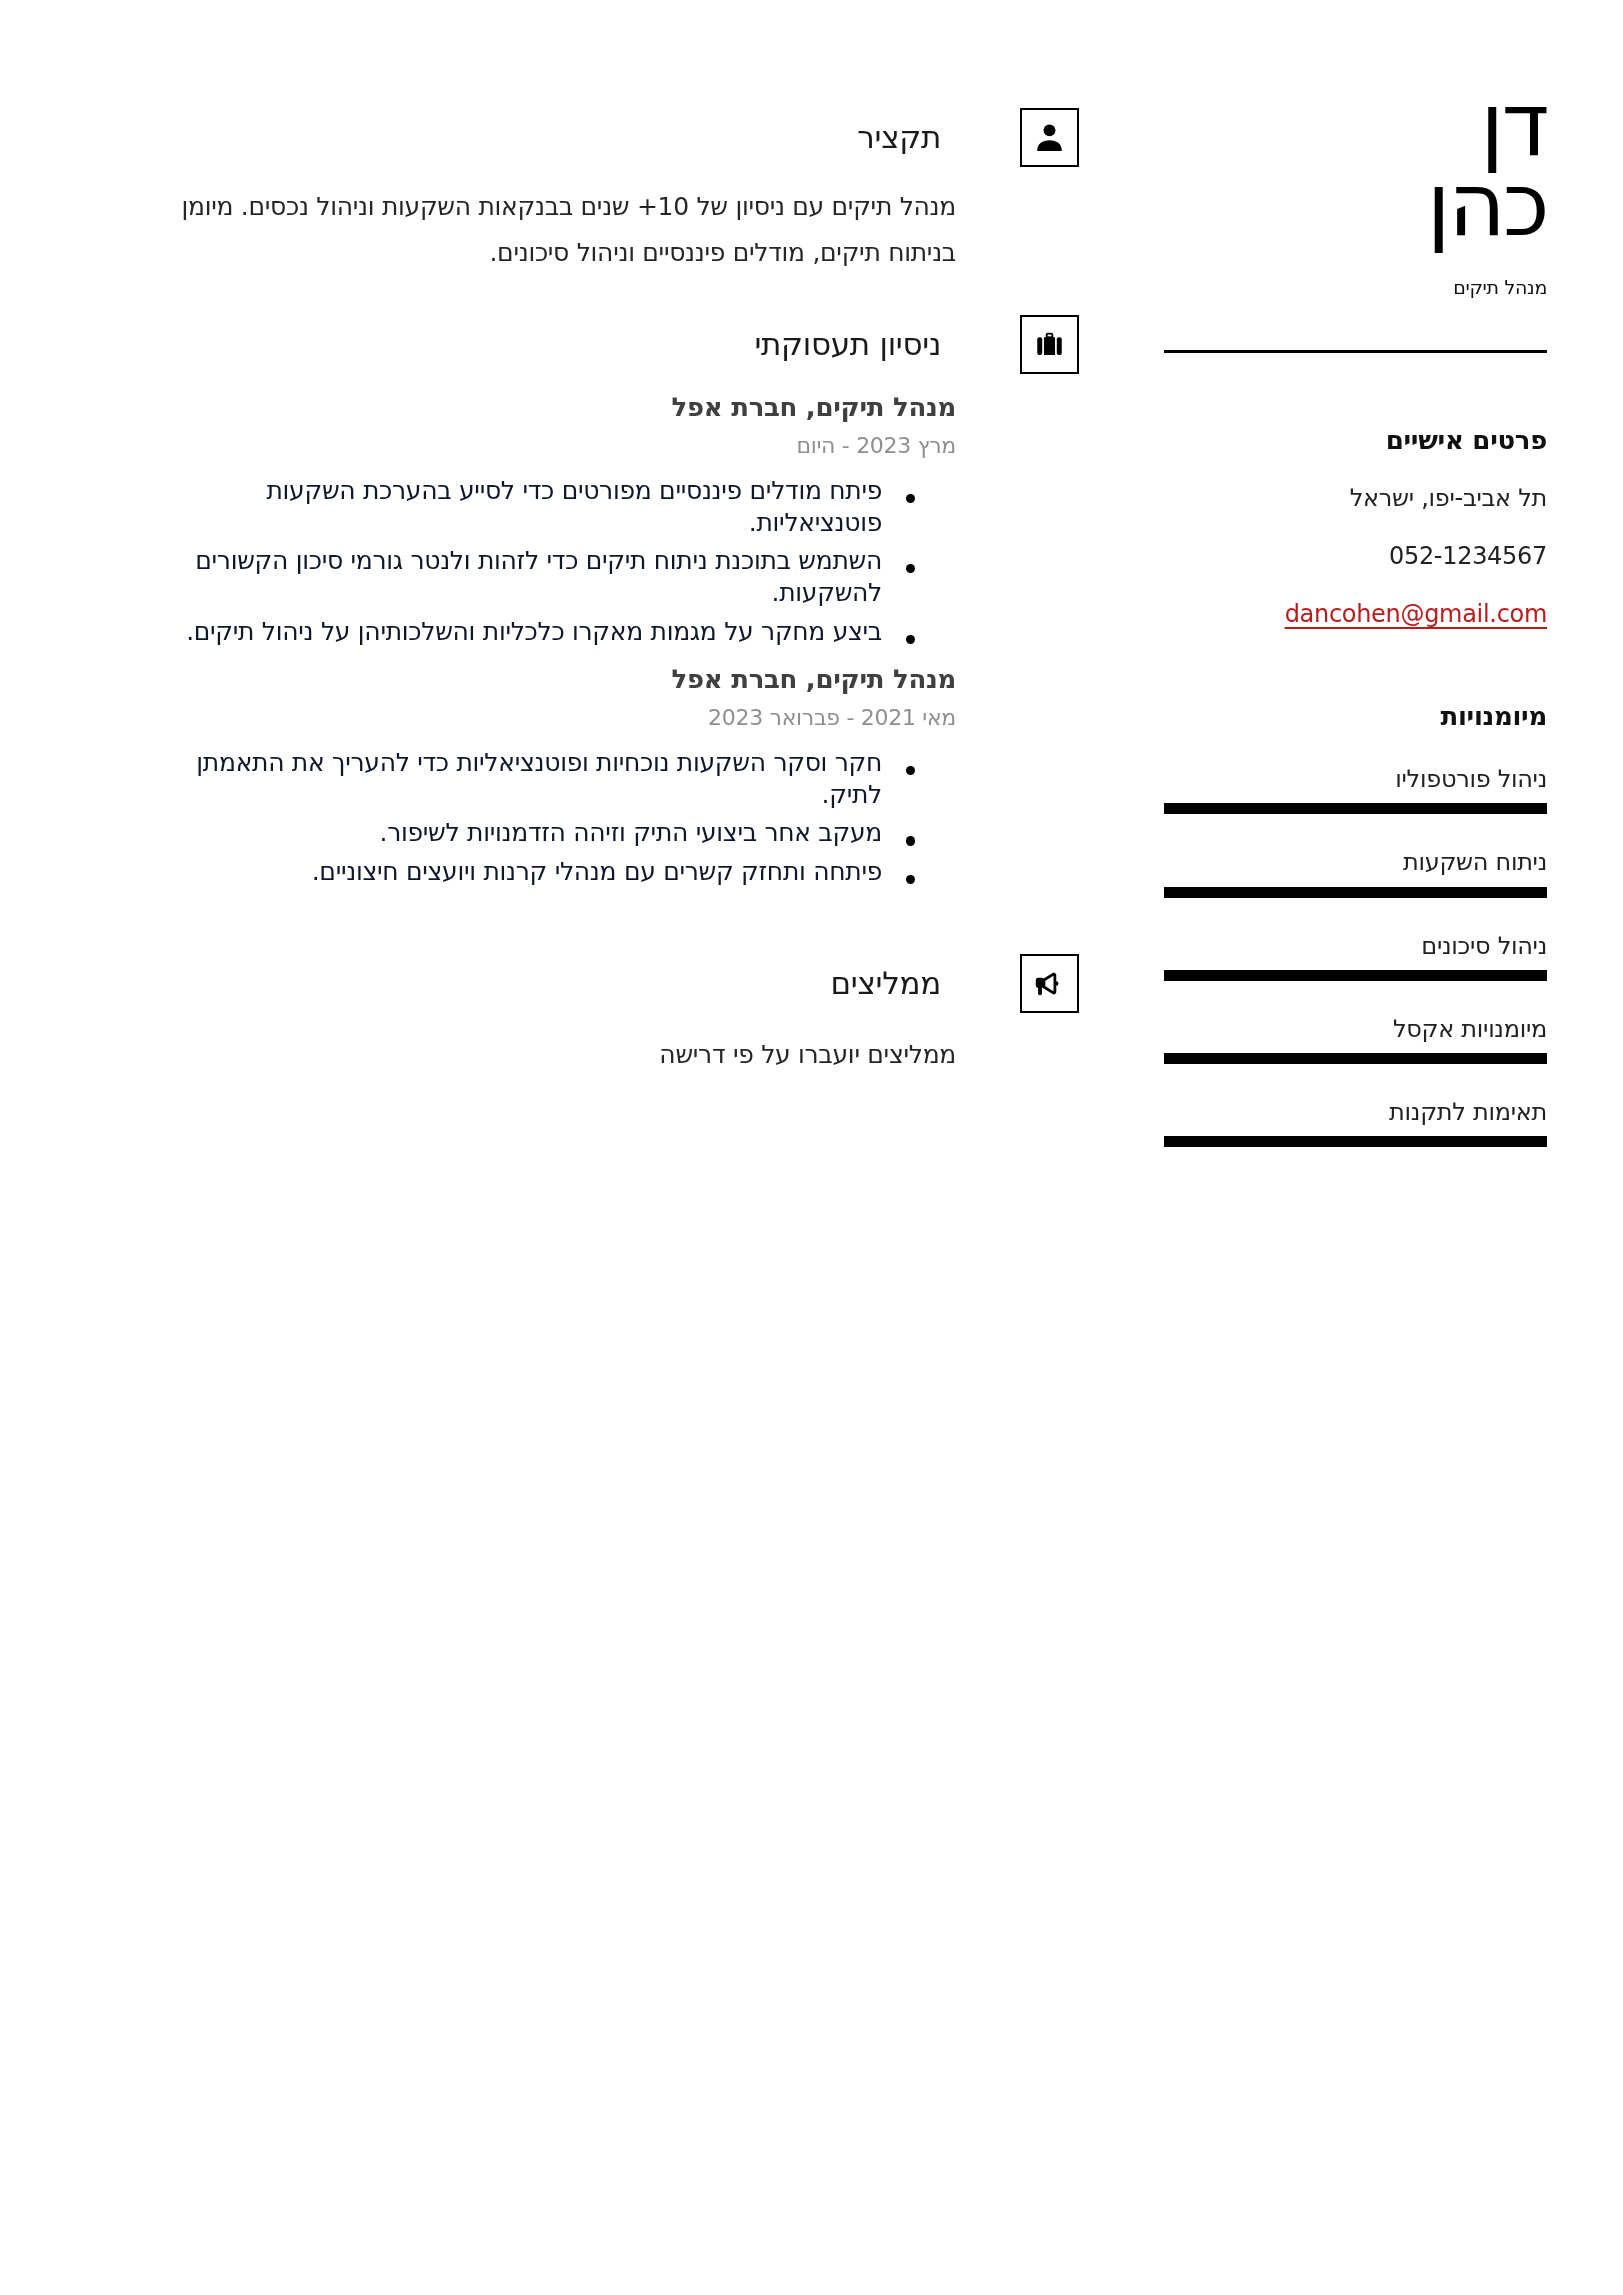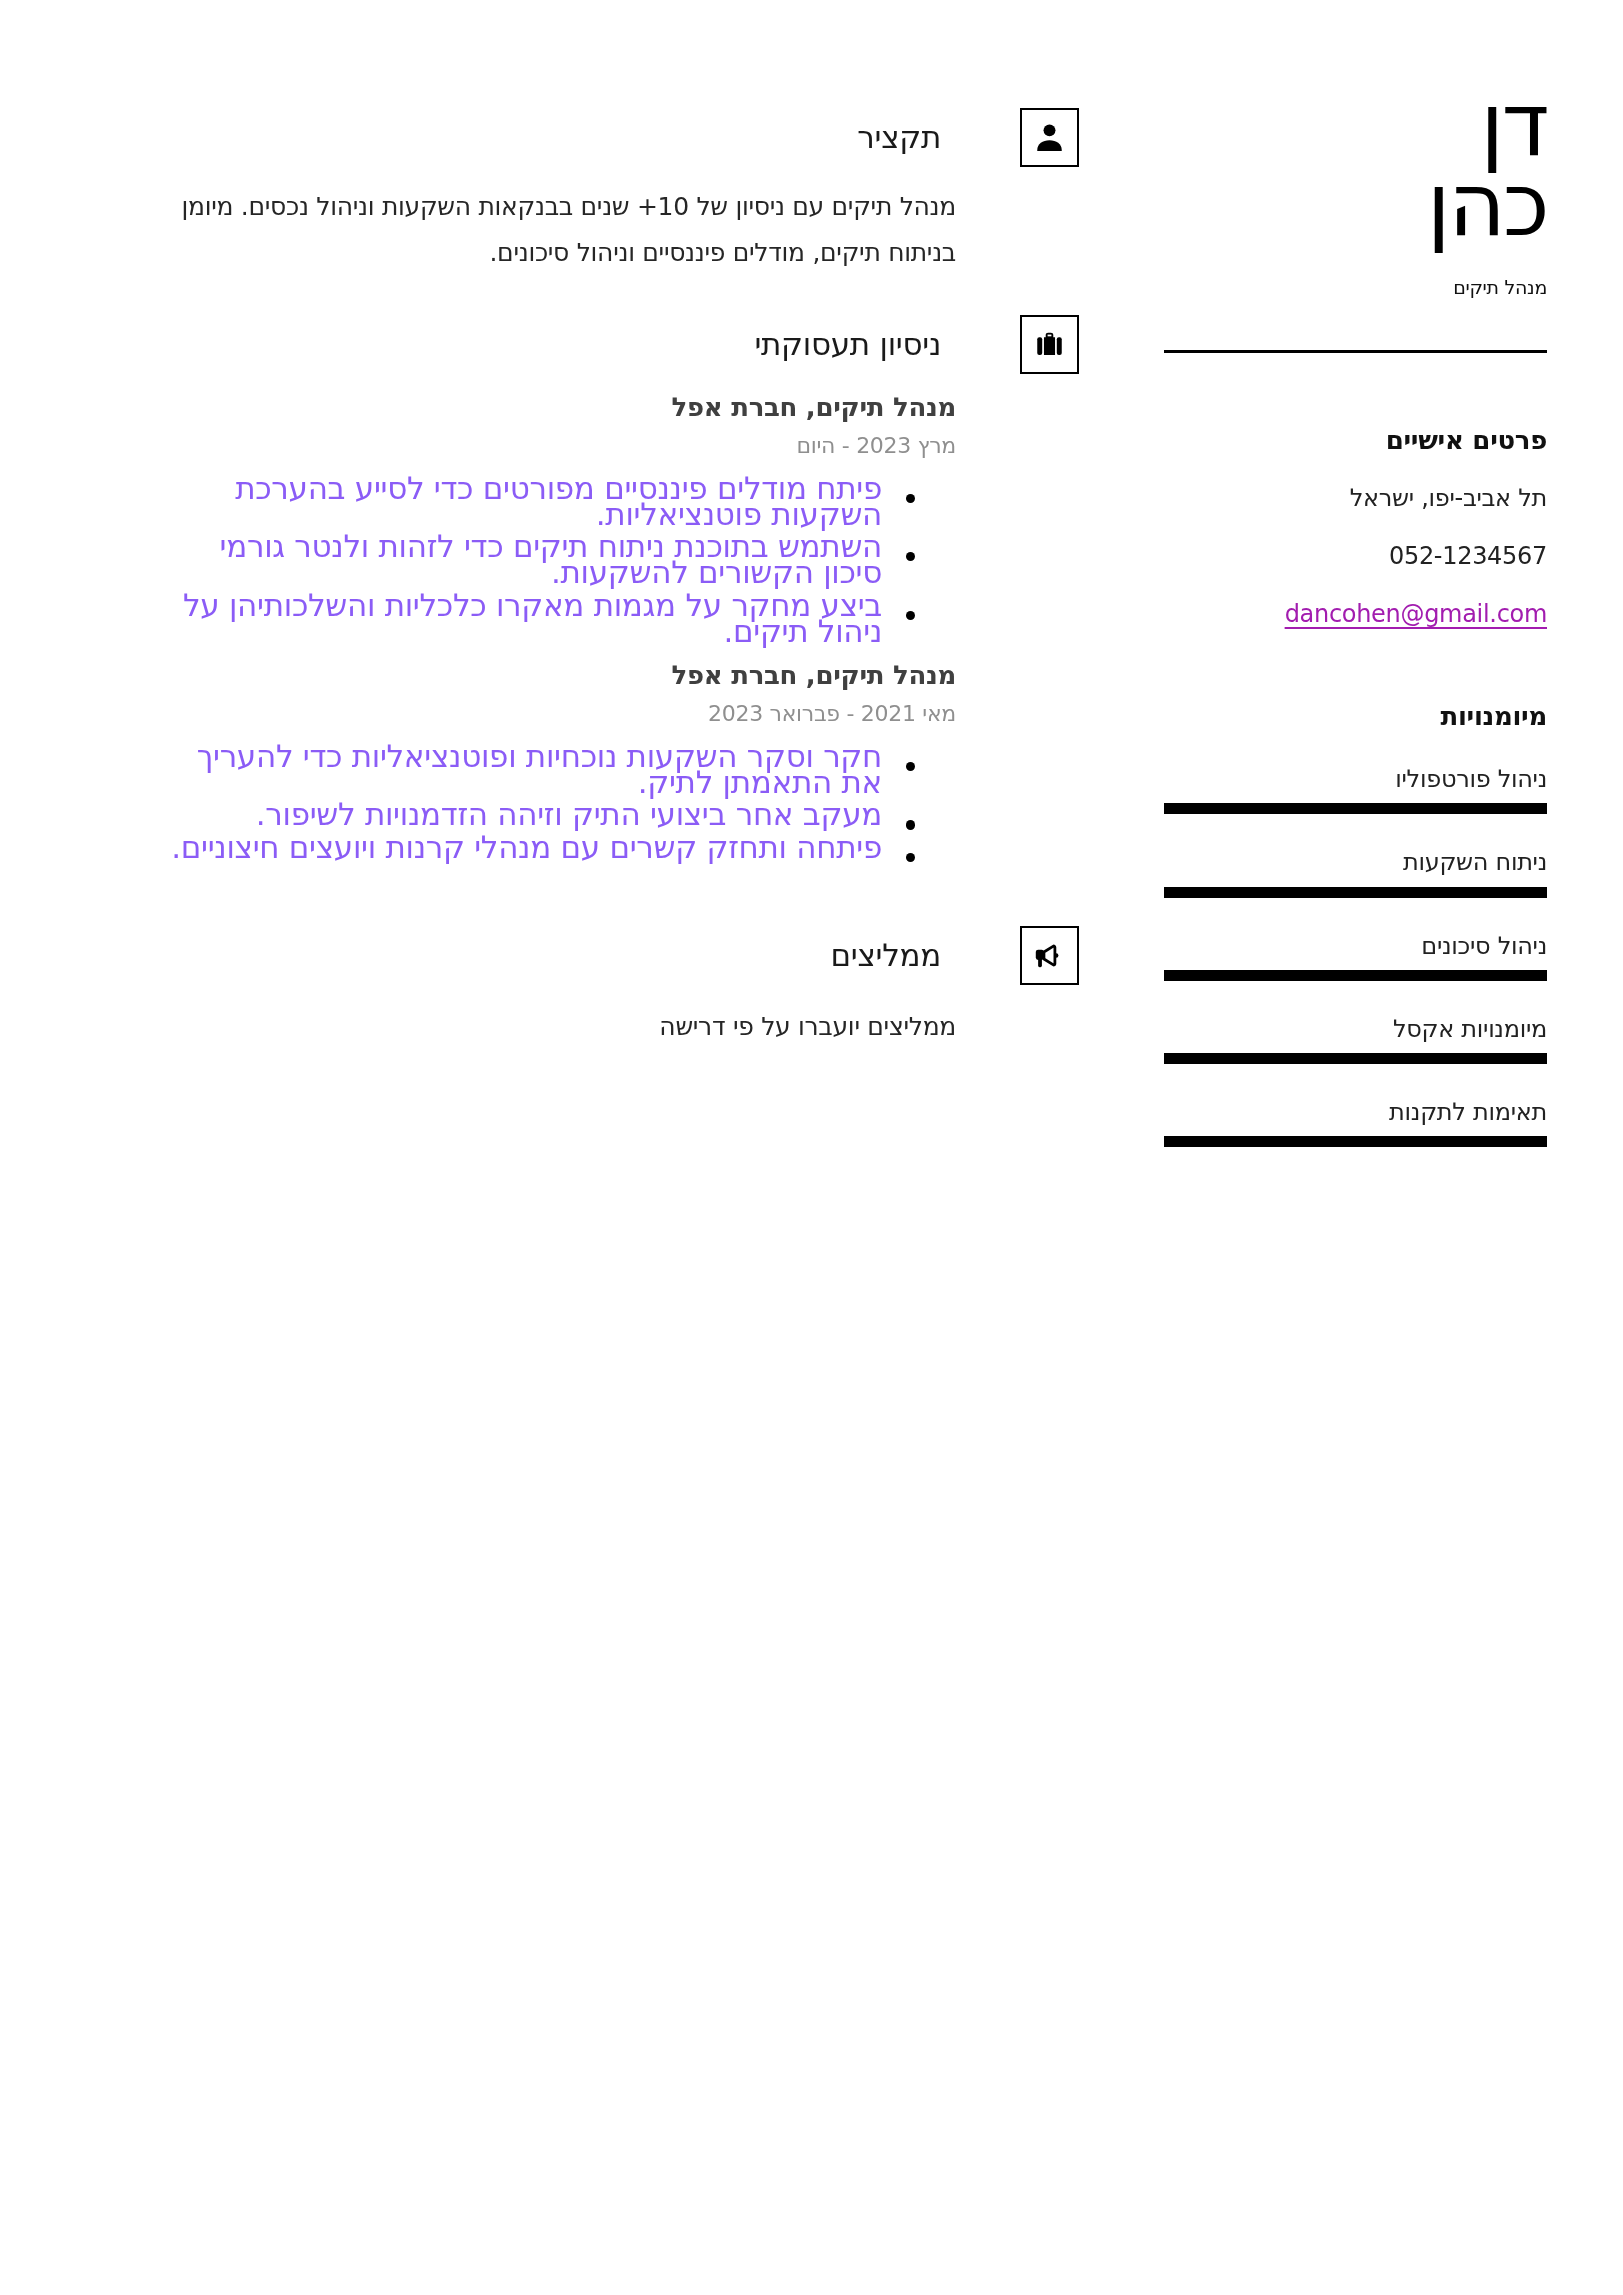--- a/index.html
+++ b/index.html
@@ -51,21 +51,21 @@
     font-weight: 700;
     color: #111;
   }
   .contact-item {
     margin-top: 29px;
     font-size: 24px;
     line-height: 29px;
     color: #222;
   }
   .email {
-    color: #a21caf;
+    color: #b91c1c;
     text-decoration: underline;
     text-decoration-thickness: 2px;
     text-underline-offset: 5.2px;
   }
   .skill { margin-top: 34px; }
   .skill-label {
     font-size: 24px;
     line-height: 29px;
     color: #222;
   }
@@ -135,24 +135,24 @@
     color: #8f8f8f;
   }
   ul.bullets {
     margin: 15.7px 0 0 0;
     padding: 0;
     list-style: none;
   }
   ul.bullets li {
     position: relative;
     padding-right: 74px;
-    font-size: 31px;
-    line-height: 26px;
+    font-size: 25px;
+    line-height: 32px;
     margin-bottom: 6.5px;
-    color: #8b5cf6;
+    color: #0f172a;
   }
   ul.bullets li::before {
     content: '';
     position: absolute;
     right: 41px;
     top: 19px;
     width: 9.2px;
     height: 9.2px;
     border-radius: 50%;
     background: #000;

